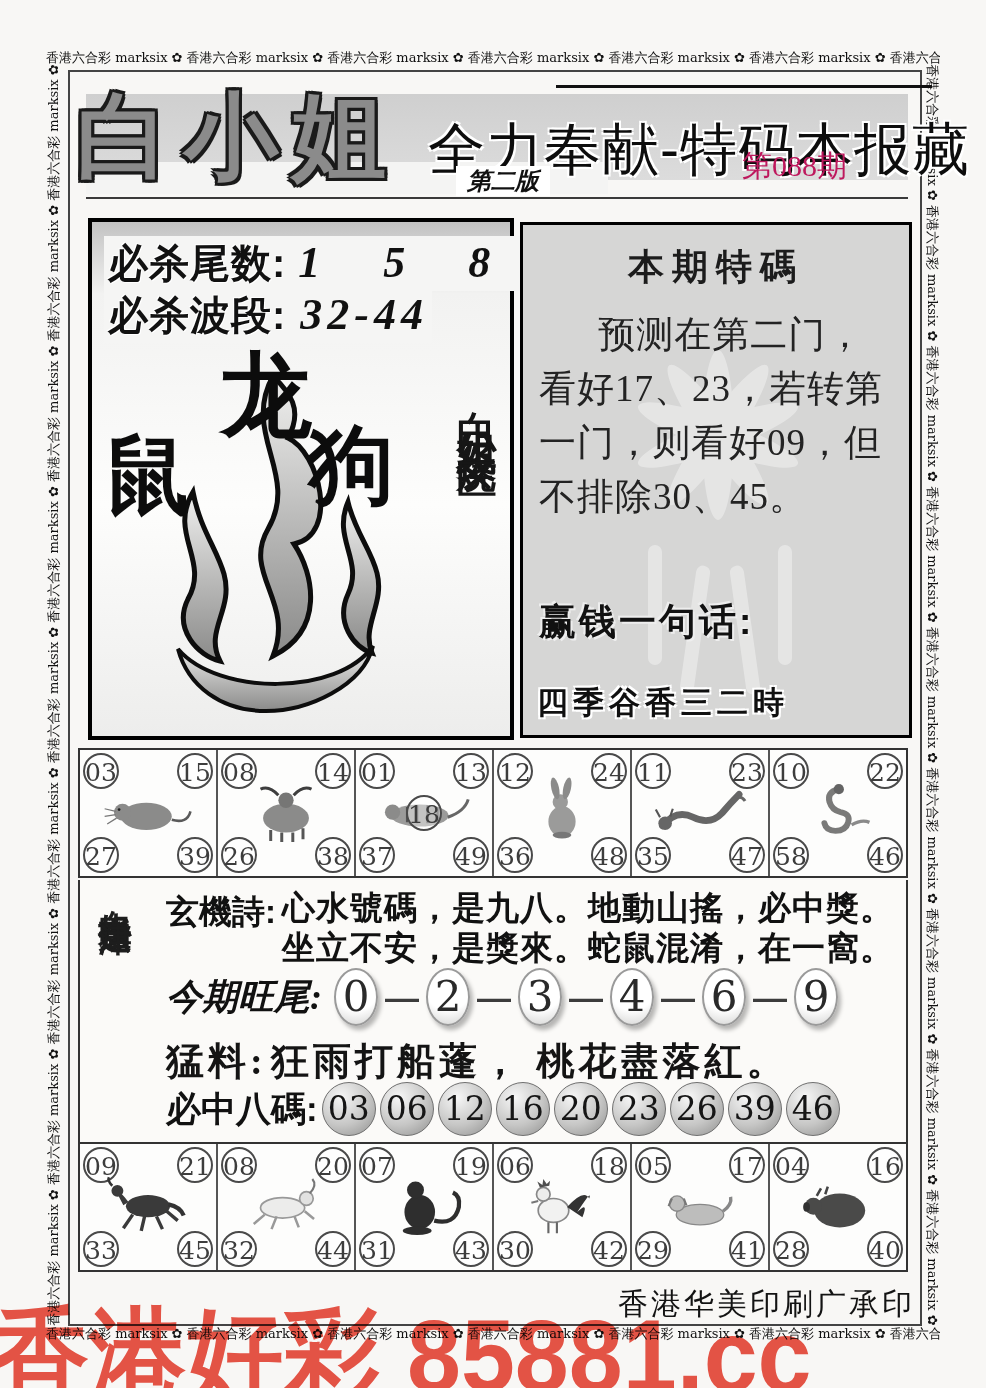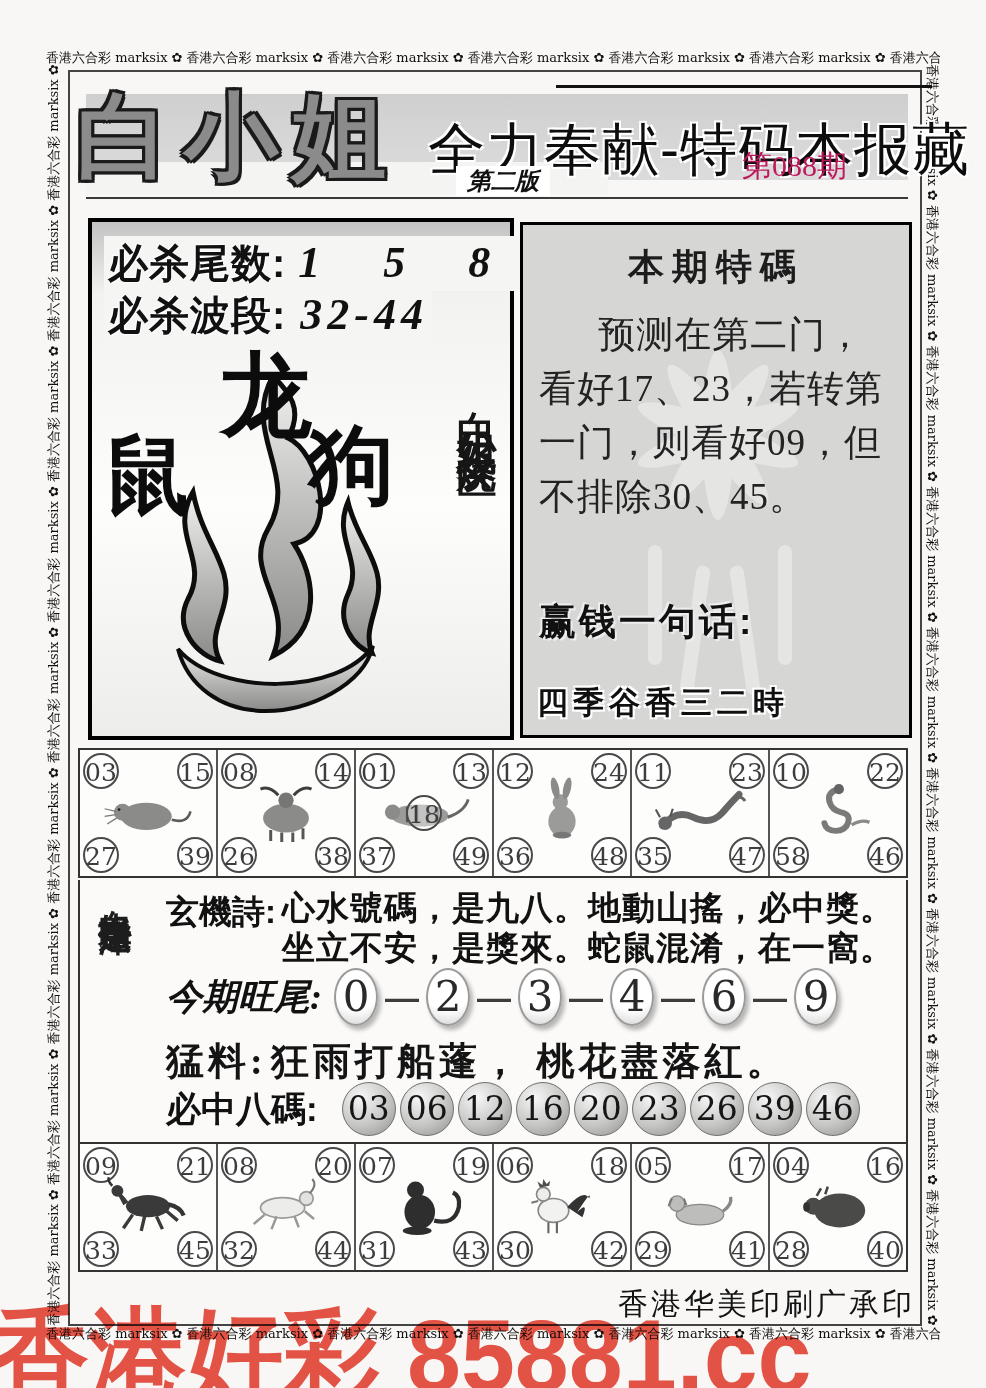--- a/index.html
+++ b/index.html
@@ -89,21 +89,21 @@
   .tail-row .tlabel{font-family:"Liberation Serif",serif;font-style:italic;font-weight:bold;font-size:36px;
         margin-right:12px;white-space:nowrap;}
   .toval{width:44px;height:58px;border-radius:50%;border:2px solid #9a9a9a;box-sizing:border-box;
         background:radial-gradient(circle at 50% 32%,#ffffff 55%,#d4d4d3);box-shadow:3px 4px 4px rgba(0,0,0,.28);
         font-family:"DejaVu Serif",serif;font-size:42px;color:#2a2a2a;text-align:center;line-height:53px;}
   .tdash{font-size:34px;font-weight:bold;color:#3c3c3c;margin:0 7px;}
   .hot-row{position:absolute;left:0;top:156px;white-space:nowrap;}
   .hot-row .hlabel,.hot-row .htext{font-family:"Liberation Serif",serif;font-weight:bold;font-size:38px;
         letter-spacing:4px;color:#141414;}
   .eight-row{position:absolute;left:0;top:202px;display:flex;align-items:center;}
-  .eight-row .elabel{font-size:35px;font-weight:900;margin-right:24px;white-space:nowrap;}
+  .eight-row .elabel{font-size:35px;font-weight:900;margin-right:4px;white-space:nowrap;}
   .ball{width:54px;height:54px;border-radius:50%;border:1px solid #6f6f6f;box-sizing:border-box;margin-right:4px;
         background:radial-gradient(circle at 35% 28%,#f7f7f7,#c6c6c5 55%,#8f8f8e);
         font-family:"DejaVu Serif",serif;font-size:33px;color:#161616;text-align:center;line-height:52px;}
   
   .printer{position:absolute;left:618px;top:1284px;font-family:"Liberation Serif",serif;font-size:30px;
         letter-spacing:3px;color:#131313;}
   .red-mark{position:absolute;left:-8px;top:1288px;font-size:97px;font-weight:900;color:#ea5648;
         white-space:nowrap;letter-spacing:0;mix-blend-mode:multiply;transform:scaleY(1.06);transform-origin:top left;}
 </style>
 </head>

